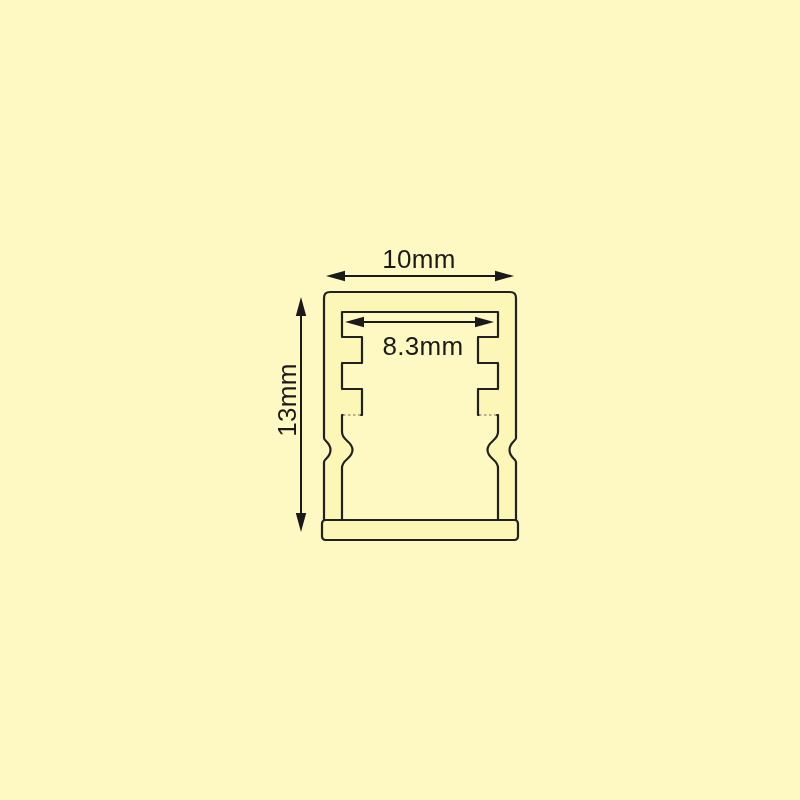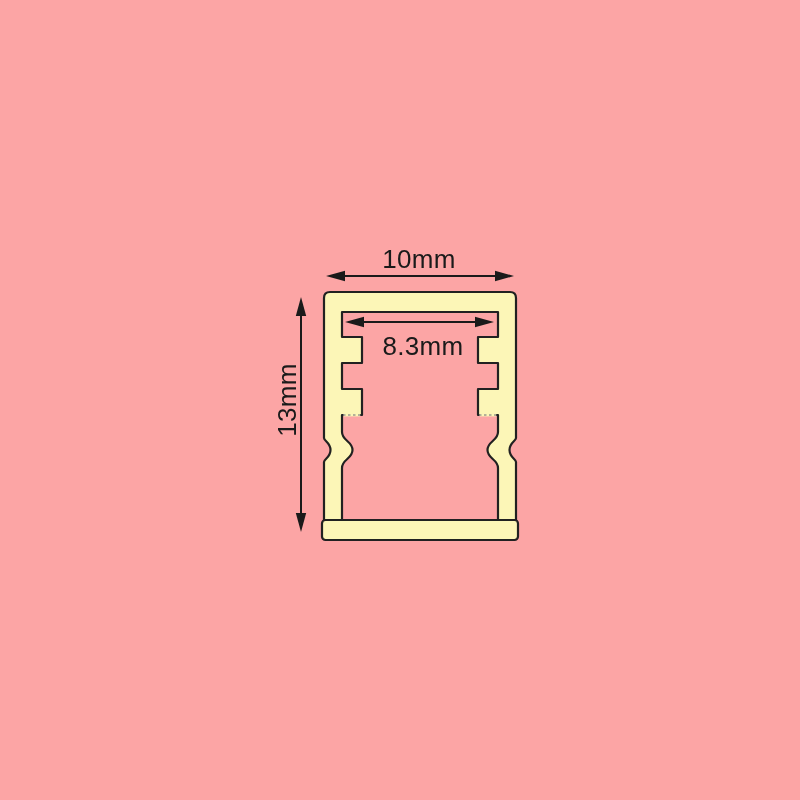--- a/index.html
+++ b/index.html
@@ -4,21 +4,21 @@
 <style>
   html, body {
     margin: 0;
     padding: 0;
     background: #ffffff;
   }
   .canvas {
     position: relative;
     width: 800px;
     height: 800px;
-    background: #fca5a5;
+    background: #fef9c3;
     overflow: hidden;
     font-family: "Liberation Sans", sans-serif;
     text-decoration: underline;
   }
   svg { position: absolute; left: 0; top: 0; display: block; }
 
   .outline {
     stroke: #212121;
     stroke-width: 2.2;
     stroke-linejoin: round;

